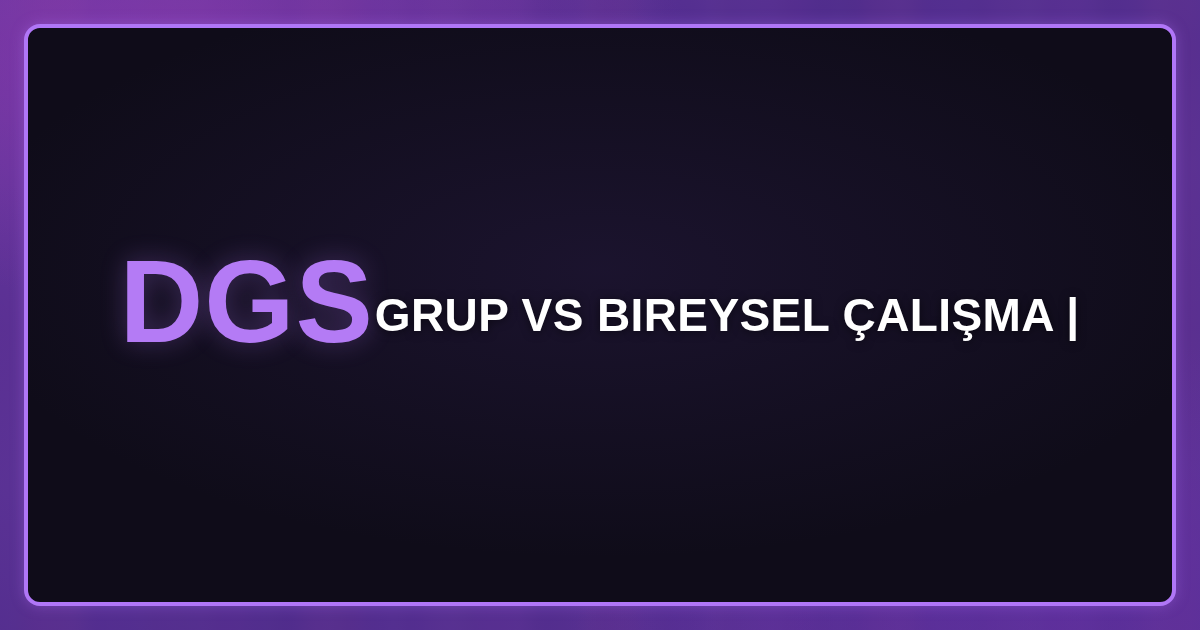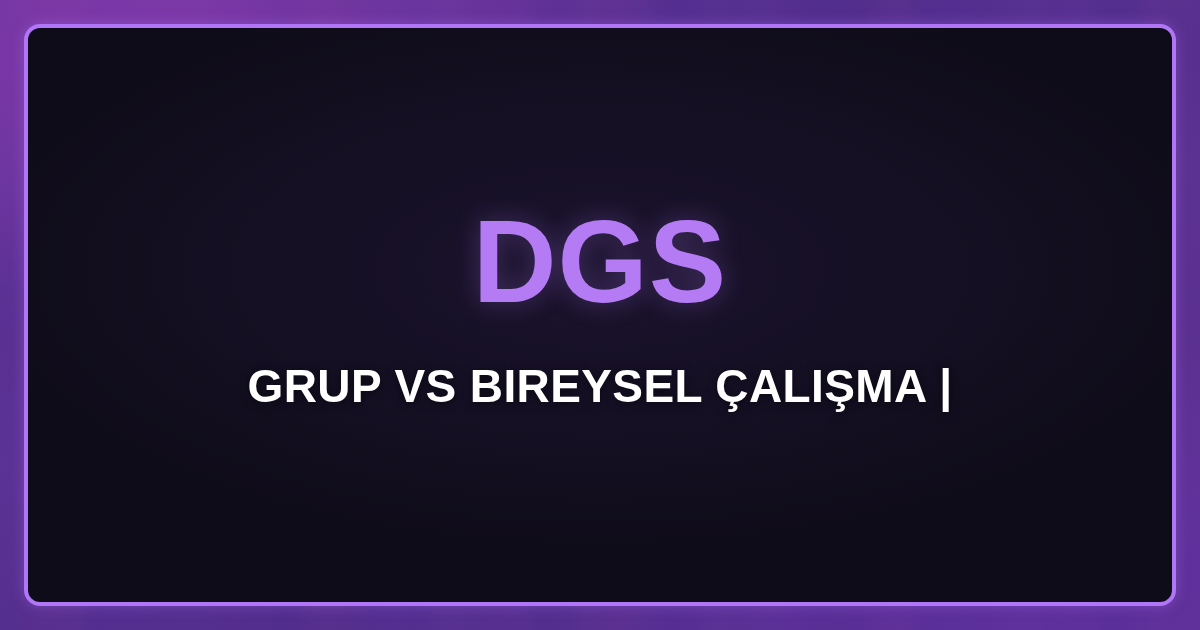--- a/index.html
+++ b/index.html
@@ -81,21 +81,21 @@
     inset: 0;
     background: radial-gradient(ellipse 78% 70% at 50% 42%, rgba(70,45,120,0.22) 0%, rgba(12,10,22,0) 72%);
     pointer-events: none;
   }
 
   
   .content {
     position: absolute;
     inset: 0;
     display: flex;
-    flex-direction: column;
+    flex-direction: row;
     align-items: center;
     justify-content: center;
     text-align: center;
     padding: 4px 48px;
     box-sizing: border-box;
   }
 
   .eyebrow {
     color: #b47bf5;
     font-size: 116px;
@@ -105,21 +105,21 @@
     margin: 0 0 26px 0;
     text-shadow: 0 0 26px rgba(180,123,245,0.30);
   }
 
   .headline {
     color: #ffffff;
     font-size: 46px;
     font-weight: bold;
     line-height: 1.22;
     letter-spacing: 0.4px;
-    margin: 12px;
+    margin: 1px;
     max-width: 1000px;
     text-shadow: 0 1px 10px rgba(0,0,0,0.55);
   }
 
   .headline .hl-line { display: block; }
 </style>
 </head>
 <body>
 
 <div class="og-canvas">

